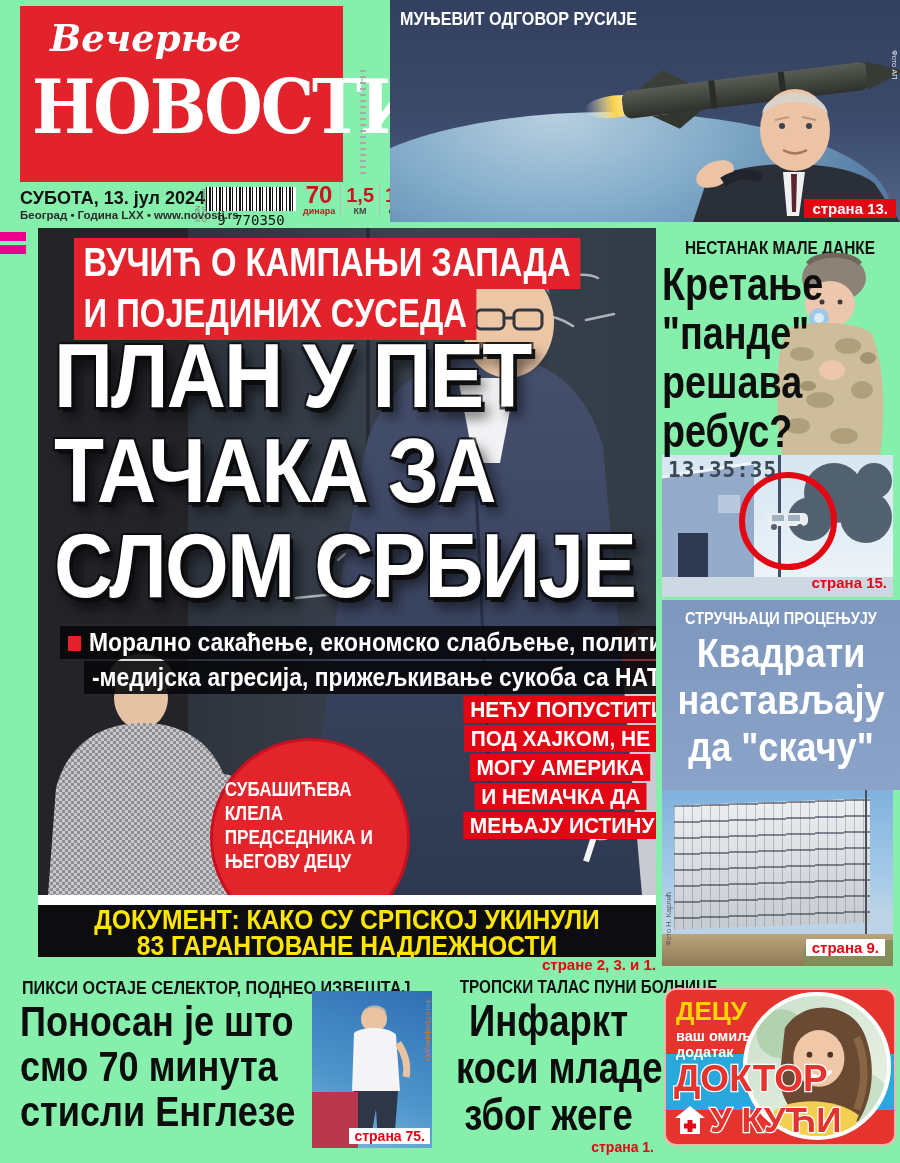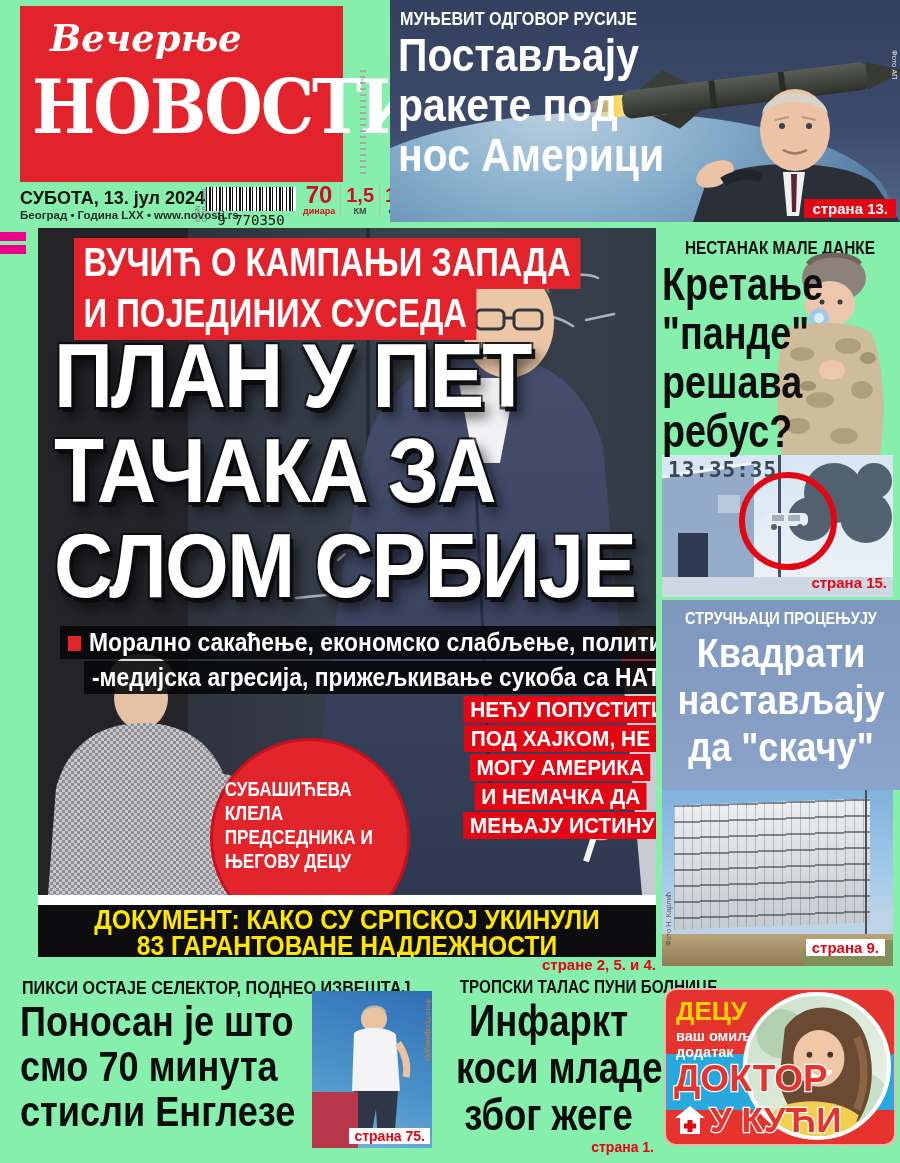--- a/index.html
+++ b/index.html
@@ -157,25 +157,20 @@
       <ellipse cx="130" cy="76" rx="35" ry="41" fill="#ecc3a4"></ellipse>
       <path d="M97,60 C102,32 158,32 163,60 C148,44 112,44 97,60 Z" fill="#d8d2c8"></path>
       <circle cx="117" cy="72" r="3" fill="#39424d"></circle>
         <circle cx="144" cy="72" r="3" fill="#39424d"></circle>
       <path d="M110,66 l14,-3 M137,63 l14,3" stroke="#b79b80" stroke-width="2" fill="none"></path>
       <path d="M118,96 q12,7 24,0" stroke="#a6765c" stroke-width="2.5" fill="none"></path>
       <ellipse cx="50" cy="120" rx="20" ry="12" fill="#ecc3a4" transform="rotate(-25 50 120)"></ellipse>
       <path d="M58,128 C70,120 86,118 96,124" stroke="#20242c" stroke-width="10" fill="none"></path>
     </svg>
     <div class="ts-kicker"><span class="cond" style="--sx:.9">МУЊЕВИТ ОДГОВОР РУСИЈЕ</span></div>
-    <div class="ts-headline">
-      <span class="mh-line" style="transform:scaleX(.87)">Постављају</span>
-      <span class="mh-line" style="transform:scaleX(.87)">ракете под</span>
-      <span class="mh-line" style="transform:scaleX(.87)">нос Америци</span>
-    </div>
     <div class="ts-credit">Фото АП</div>
     <div class="ts-page">страна 13.</div>
   </div>
 
   <div class="abs regmark" style="top:232px"></div>
   <div class="abs regmark" style="top:245px"></div>
 
   <div class="abs mainphoto">
     <svg class="photo-svg" width="618" height="667" viewBox="0 0 618 667">
       <defs>
@@ -257,21 +252,21 @@
       <span class="condc" style="display:block">КЛЕЛА</span>
       <span class="condc" style="display:block">ПРЕДСЕДНИКА И</span>
       <span class="condc" style="display:block">ЊЕГОВУ ДЕЦУ</span>
     </div>
     <div class="white-strip"></div>
     <div class="doc-banner">
       <span class="condc" style="display:block;margin-top:1px">ДОКУМЕНТ: КАКО СУ СРПСКОЈ УКИНУЛИ</span>
       <span class="condc" style="display:block">83 ГАРАНТОВАНЕ НАДЛЕЖНОСТИ</span>
     </div>
   </div>
-  <div class="abs main-pages">стране 2, 5. и 4.</div>
+  <div class="abs main-pages">стране 2, 3. и 1.</div>
 
   <div class="abs danka">
     <div class="dk-kicker"><span class="condc">НЕСТАНАК МАЛЕ ДАНКЕ</span></div>
     <svg class="toddler" width="150" height="205" viewBox="0 0 150 205">
       <ellipse cx="78" cy="28" rx="32" ry="24" fill="#8d8277"></ellipse>
       <path d="M52,14 C60,2 96,2 104,14" stroke="#6f665c" stroke-width="5" fill="none"></path>
       <ellipse cx="74" cy="54" rx="25" ry="23" fill="#ecc7ae"></ellipse>
       <circle cx="66" cy="52" r="2.5" fill="#3a3a3a"></circle>
         <circle cx="84" cy="52" r="2.5" fill="#3a3a3a"></circle>
       <circle cx="63" cy="68" r="10" fill="#9fc7e8"></circle>

